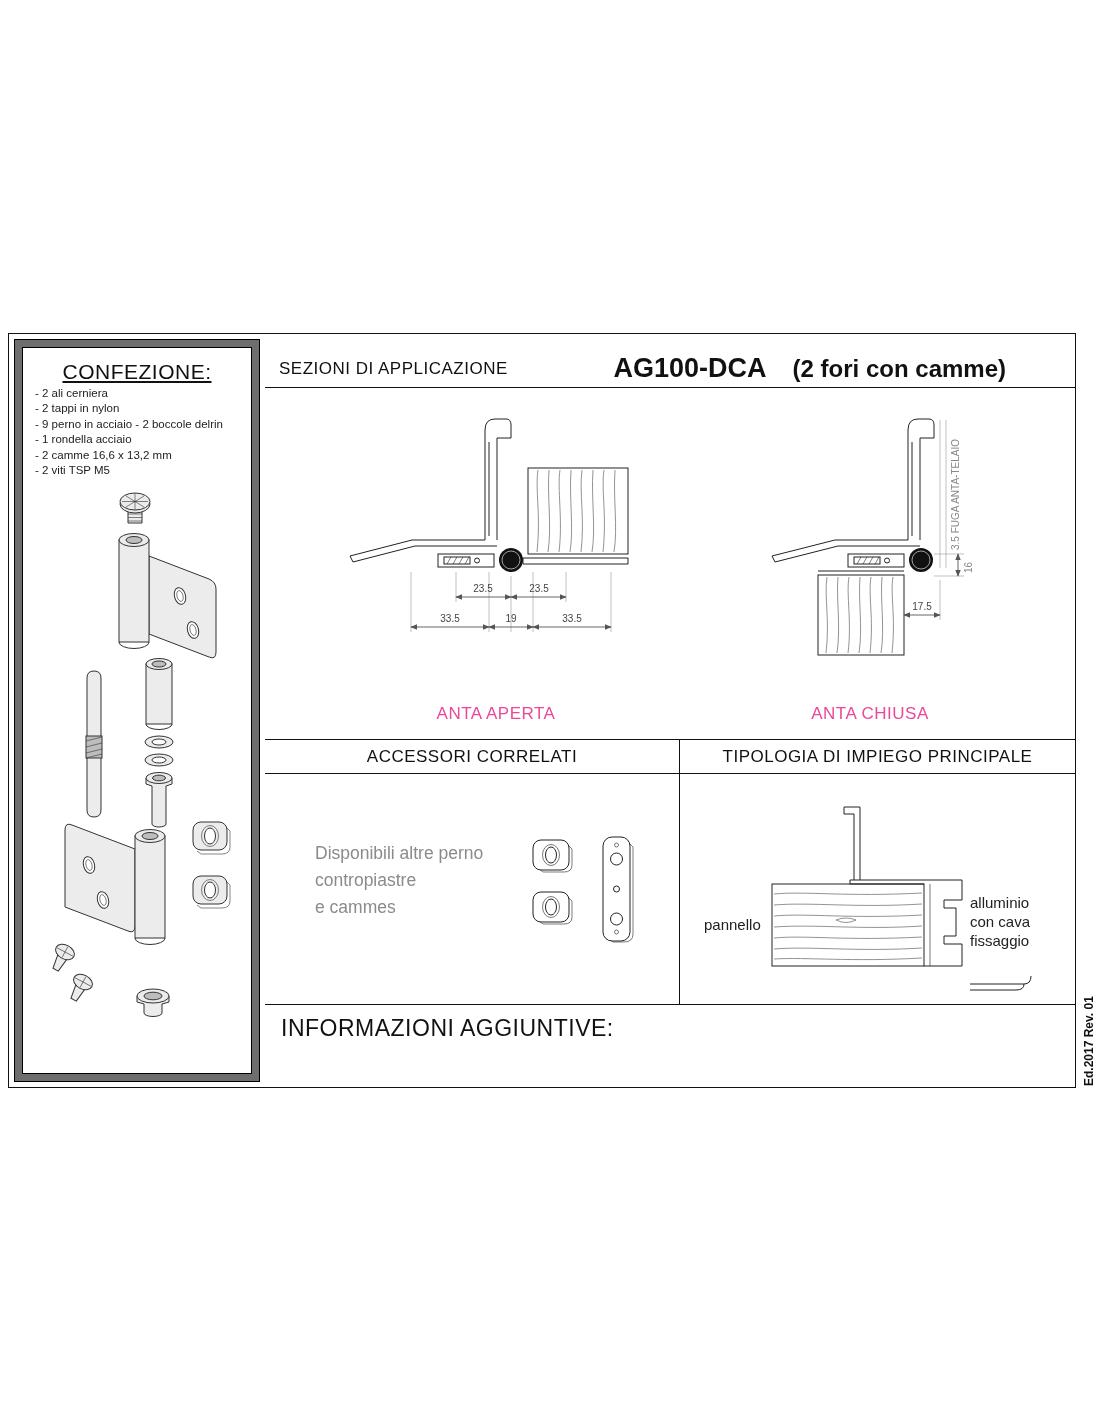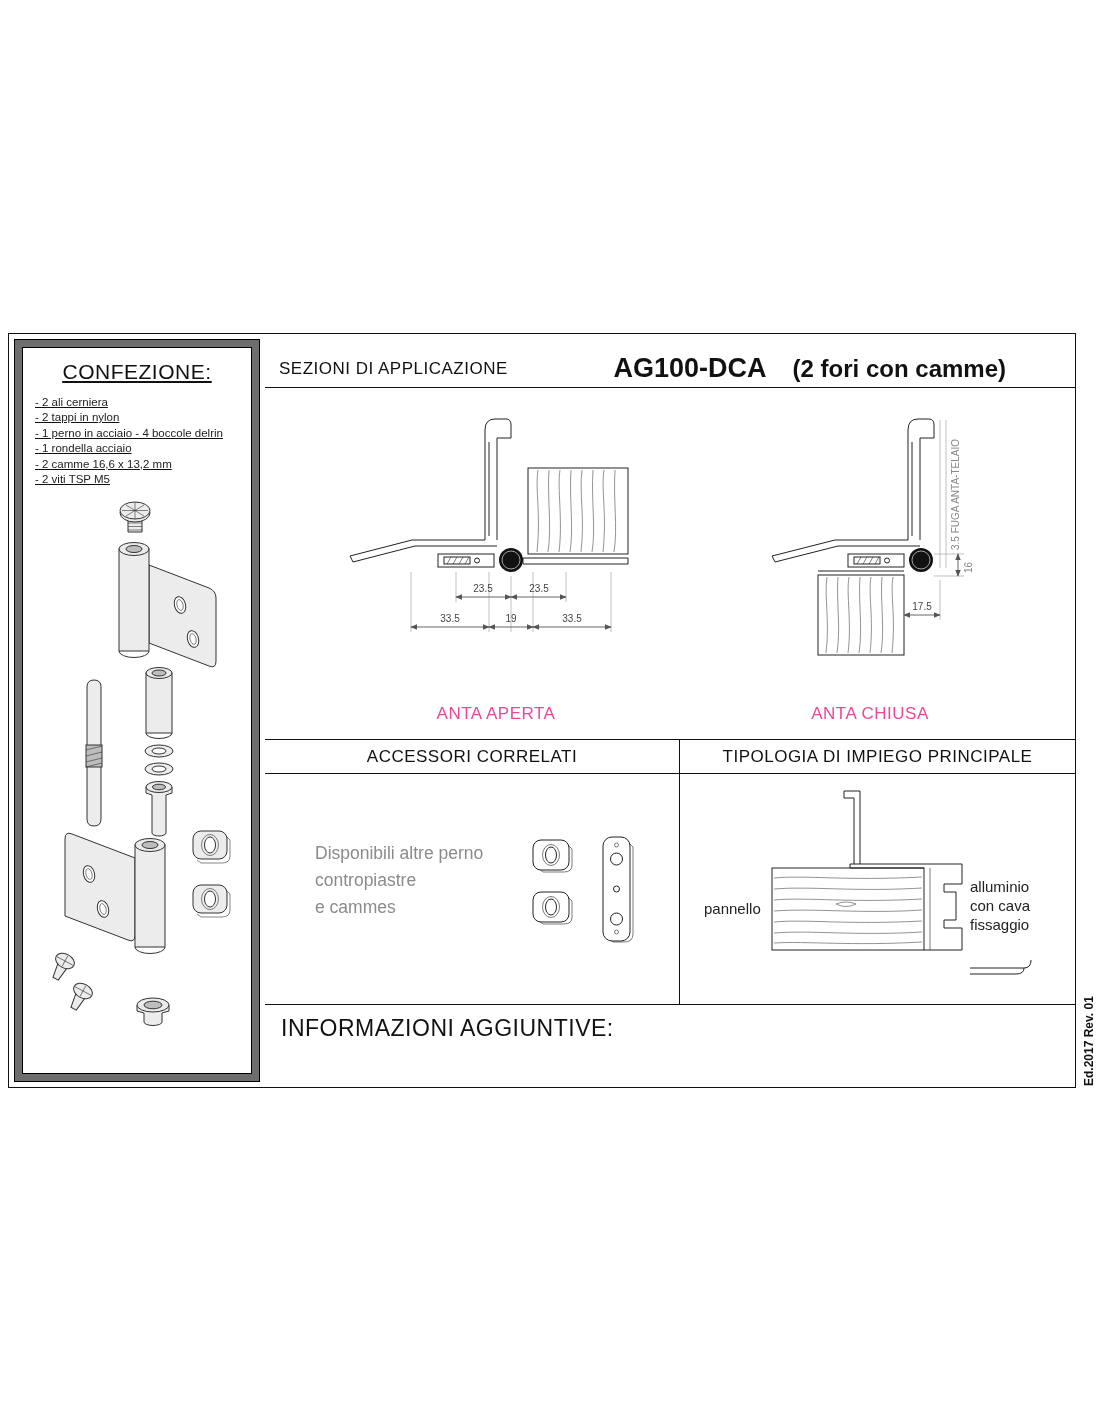--- a/index.html
+++ b/index.html
@@ -8,39 +8,39 @@
     position:relative; width:1100px; height:1422px; background:#fff;
     font-family:"Liberation Sans", sans-serif; color:#111; overflow:hidden;
   }
   .frame {
     position:absolute; left:8px; top:333px; width:1068px; height:755px;
     border:1.5px solid #111; display:flex; background:#fff;
   }
   
   .left-panel { flex:0 0 auto; width:246px; margin:5px; border:1px solid #000; }
   .left-mid { width:100%; height:100%; border:7px solid #6e6e6e; }
-  .left-inner { width:100%; height:100%; border:1px solid #000; overflow:hidden;text-decoration:underline; }
+  .left-inner { width:100%; height:100%; border:1px solid #000; overflow:hidden; }
   .conf-title { text-align:center; font-size:21px; margin-top:12px; text-decoration:underline; letter-spacing:0.5px; }
-  .conf-list { margin:11px 0 0 12px; font-size:11.5px; line-height:1.34; color:#222; }
+  .conf-list { margin:2px 0 0 12px; font-size:11.5px; line-height:1.34; color:#222; }
   .exploded { display:block; margin:6px auto 0 auto; }
   
   .right { flex:1 1 auto; display:flex; flex-direction:column; min-width:0;margin-top:16px; }
   .hdr-row { height:38px; border-bottom:1.5px solid #111; display:flex; align-items:center; padding:0 14px; }
   .sez-title { font-size:17px; letter-spacing:0.5px; }
   .code-group { margin-left:auto; margin-right:55px; display:flex; align-items:baseline; white-space:nowrap; }
   .prod-code { font-size:27px; font-weight:bold; }
   .prod-variant { font-size:24px; font-weight:bold; margin-left:26px; }
   .sections-row { height:352px; border-bottom:1.5px solid #111; position:relative; }
   .sec { position:absolute; }
   .sec-aperta { left:55px; top:22px; width:352px; }
   .sec-chiusa { left:435px; top:22px; width:340px; }
   .sec-label { text-align:center; font-size:17px; letter-spacing:0.5px; margin-top:42px; color:#ec4899; }
   .middle-row { height:265px; border-bottom:1.5px solid #111; display:flex; }
   .cell-acc { width:415px; flex:0 0 auto; border-right:1.5px solid #111; display:flex; flex-direction:column; }
-  .cell-tip { flex:1 1 auto; display:flex; flex-direction:column; min-width:0; }
+  .cell-tip { flex:1 1 auto; display:flex; flex-direction:column; min-width:0;gap:16px; }
   .cell-hd { height:34px; border-bottom:1.5px solid #111; display:flex; align-items:center; justify-content:center; font-size:17px; letter-spacing:0.5px; }
   .cell-body { flex:1 1 auto; position:relative; }
   .acc-note { position:absolute; left:50px; top:66px; font-size:17.5px; line-height:1.55; color:#8b8b8b; white-space:pre-line; }
   .acc-art { position:absolute; left:258px; top:58px; }
   .tip-art { position:absolute; left:86px; top:8px; }
   .tip-panel-label { position:absolute; left:24px; top:126px; font-size:15px; color:#222; }
   .tip-alu-label { position:absolute; left:290px; top:104px; font-size:15px; line-height:1.25; color:#222; white-space:pre-line; }
   .info-row { flex:1 1 auto; padding:10px 16px 0 16px; }
   .info-title { font-size:23px; letter-spacing:0.5px; }
   .info-items { margin-top:24px; font-size:10.5px; color:#444; line-height:1.7; }
@@ -70,21 +70,21 @@
 <div class="page">
   <div class="frame">
 
     <div class="left-panel">
       <div class="left-mid">
         <div class="left-inner">
           <div class="conf-title">CONFEZIONE:</div>
           <div class="conf-list">
             <div>- 2 ali cerniera</div>
             <div>- 2 tappi in nylon</div>
-            <div>- 1 perno in acciaio - 4 boccole delrin</div>
+            <div>- 9 perno in acciaio - 2 boccole delrin</div>
             <div>- 1 rondella acciaio</div>
             <div>- 2 camme 16,6 x 13,2 mm</div>
             <div>- 2 viti TSP M5</div>
           </div>
 
           <svg class="exploded" width="224" height="545" viewBox="0 0 224 545">
 
             <g>
               <path class="e-fill" d="M103,26 L103,39 L117,39 L117,26 Z"></path>
               <path class="e-thin" d="M103,30 L117,30 M103,33.5 L117,33.5 M103,37 L117,37"></path>

